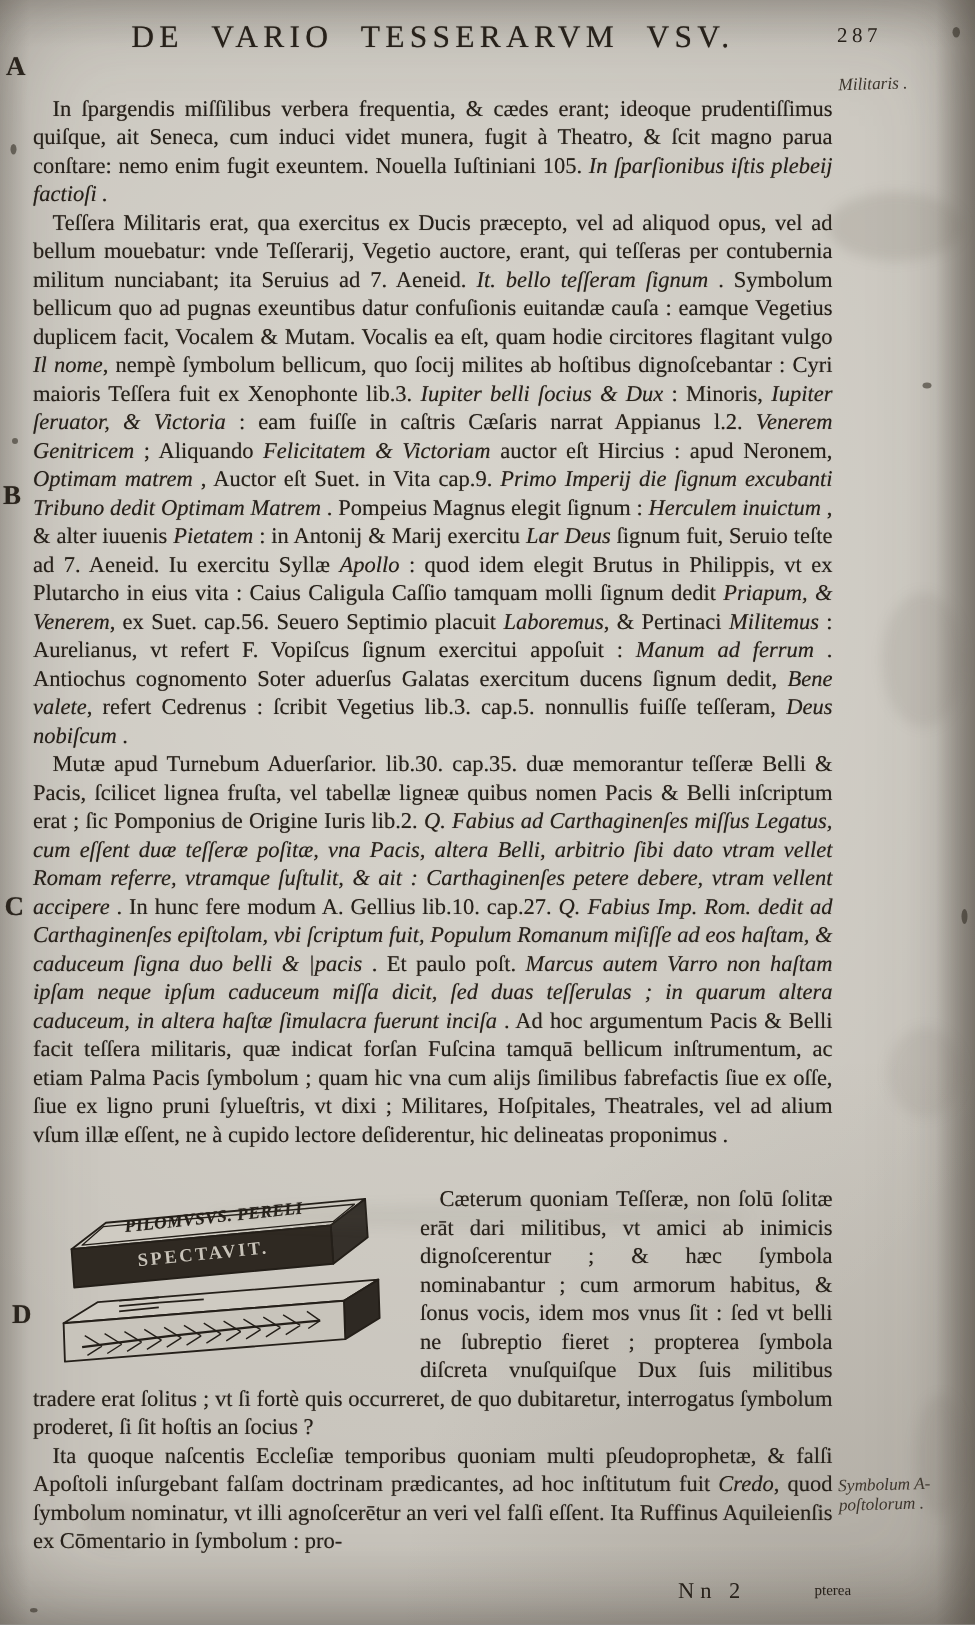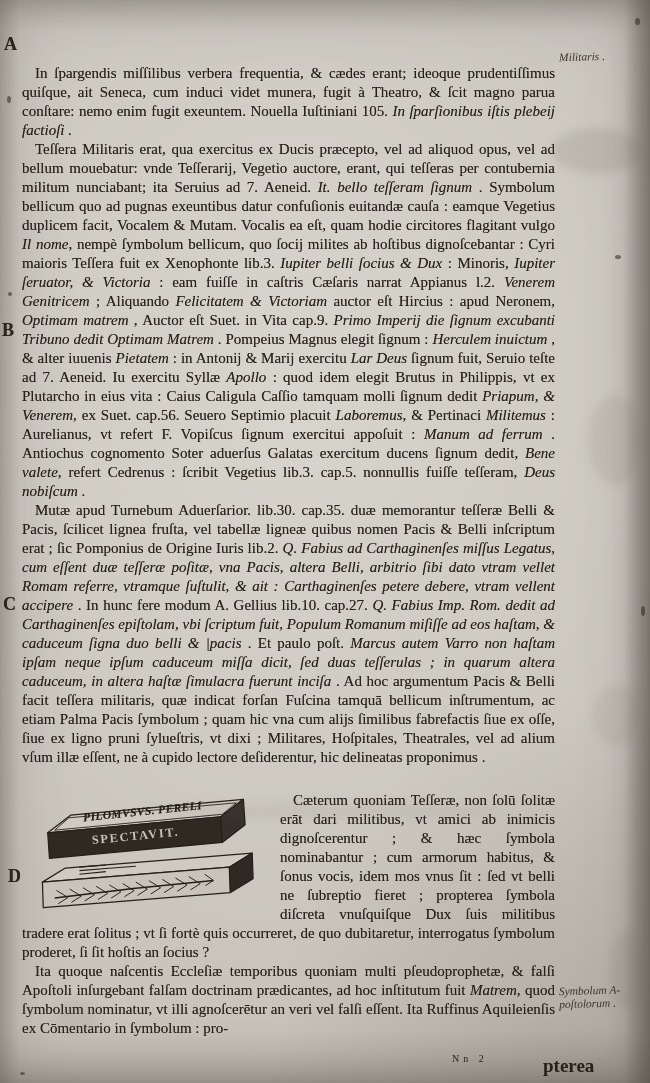--- a/index.html
+++ b/index.html
@@ -24,31 +24,35 @@
   .col{position:absolute;left:22px;top:36px;width:533px;margin-top:28px;}
   .par{margin:0;text-align:justify;text-indent:13px;font-size:15px;line-height:19px;
     text-shadow:0 0 0.5px rgba(35,28,20,0.5);}
   .par .it{font-style:italic;}
   .par4wrap{margin-top:24px;}
   .woodcut{float:left;width:240px;height:119px;margin:3px 16px 5px 2px;}
   .mletter{position:absolute;font-size:18px;font-weight:bold;color:#2a241d;
     text-shadow:0 0 0.6px rgba(35,28,20,0.5);}
   .mnote{position:absolute;left:559px;width:88px;font-style:italic;font-size:11.5px;
     line-height:13px;color:#3c352c;transform:rotate(-1.5deg);}
-  .footer-sig{position:absolute;left:452px;top:1053px;font-size:10px;letter-spacing:4px;}
-  .footer-catch{position:absolute;left:543px;top:1055px;font-size:19px;font-weight:bold;}
+  .footer-sig{position:absolute;left:452px;top:1053px;font-size:15px;letter-spacing:4px;}
+  .footer-catch{position:absolute;left:543px;top:1055px;font-size:10px;}
   .smudge{position:absolute;border-radius:50%;filter:blur(4px);pointer-events:none;}
   .speck{position:absolute;border-radius:50%;background:rgba(42,36,28,0.55);filter:blur(0.5px);}
   svg text{font-family:"Liberation Serif","DejaVu Serif",serif;}
 </style>
 </head>
 <body>
 
 <div class="page">
 
+  <div class="header">
+    <span class="title">DE VARIO TESSERARVM VSV.</span>
+    <span class="pagenum">287</span>
+  </div>
 
   <div class="mletter" style="left:4px;top:34px;">A</div>
   <div class="mletter" style="left:2px;top:320px;">B</div>
   <div class="mletter" style="left:3px;top:594px;">C</div>
   <div class="mletter" style="left:8px;top:866px;">D</div>
 
   <div class="mnote" style="top:50px;">Militaris .</div>
   <div class="mnote" style="top:984px;">
     <span>Symbolum A-</span><br>
     <span>poſtolorum .</span>
@@ -82,21 +86,21 @@
             <path stroke-width="1.1" d="M35,117.4 L22,109.4 M35,117.4 L24,124.4 M50,115.9 L37,107.9 M50,115.9 L39,122.9 M65,114.3 L52,106.3 M65,114.3 L54,121.3 M80,112.7 L67,104.7 M80,112.7 L69,119.7 M95,111.1 L82,103.1 M95,111.1 L84,118.1 M110,109.6 L97,101.6 M110,109.6 L99,116.6 M125,108 L112,100 M125,108 L114,115 M140,106.4 L127,98.4 M140,106.4 L129,113.4 M155,104.9 L142,96.9 M155,104.9 L144,111.9 M170,103.3 L157,95.3 M170,103.3 L159,110.3 M185,101.7 L172,93.7 M185,101.7 L174,108.7 M200,98 L190,91 M200,98 L191,104"></path>
           </g>
 
           <text transform="translate(120,24) rotate(-6)" text-anchor="middle" font-size="13" font-style="italic" font-weight="bold" fill="#241f19" letter-spacing="0.5">PILOMVSVS. PERELI</text>
           <text transform="translate(112,52) rotate(-5.6)" text-anchor="middle" font-size="14" font-weight="bold" fill="#c7c2b8" letter-spacing="2">SPECTAVIT.</text>
         </svg>
       </span>
       <span><span>Cæterum quoniam Teſſeræ, non ſolū ſolitæ erāt dari militibus, vt amici ab inimicis dignoſcerentur ; &amp; hæc ſymbola nominabantur ; cum armorum habitus, &amp; ſonus vocis, idem mos vnus ſit : ſed vt belli ne ſubreptio fieret ; propterea ſymbola diſcreta vnuſquiſque Dux ſuis militibus tradere erat ſolitus ; vt ſi fortè quis occurreret, de quo dubitaretur, interrogatus ſymbolum proderet, ſi ſit hoſtis an ſocius ?</span></span>
     </div>
 
-    <div class="par"><span>Ita quoque naſcentis Eccleſiæ temporibus quoniam multi pſeudoprophetæ, &amp; falſi Apoſtoli inſurgebant falſam doctrinam prædicantes, ad hoc inſtitutum fuit </span><span class="it">Matrem</span><span>, quod ſymbolum nominatur, vt illi agnoſcerētur an veri vel falſi eſſent. Ita Ruffinus Aquileienſis ex Cōmentario in ſymbolum : pro-</span></div>
+    <div class="par"><span>Ita quoque naſcentis Eccleſiæ temporibus quoniam multi pſeudoprophetæ, &amp; falſi Apoſtoli inſurgebant falſam doctrinam prædicantes, ad hoc inſtitutum fuit </span><span class="it">Credo</span><span>, quod ſymbolum nominatur, vt illi agnoſcerētur an veri vel falſi eſſent. Ita Ruffinus Aquileienſis ex Cōmentario in ſymbolum : pro-</span></div>
   </div>
 
   <div class="footer-sig">Nn 2</div>
   <div class="footer-catch">pterea</div>
 
   <div class="smudge" style="left:552px;top:128px;width:90px;height:46px;background:rgba(105,98,88,0.16);"></div>
   <div class="smudge" style="left:588px;top:395px;width:55px;height:90px;background:rgba(105,98,88,0.12);"></div>
   <div class="smudge" style="left:140px;top:803px;width:360px;height:16px;background:rgba(105,98,88,0.08);"></div>
   <div class="smudge" style="left:592px;top:685px;width:50px;height:60px;background:rgba(105,98,88,0.11);"></div>
   <div class="smudge" style="left:610px;top:930px;width:34px;height:80px;background:rgba(105,98,88,0.12);"></div>

